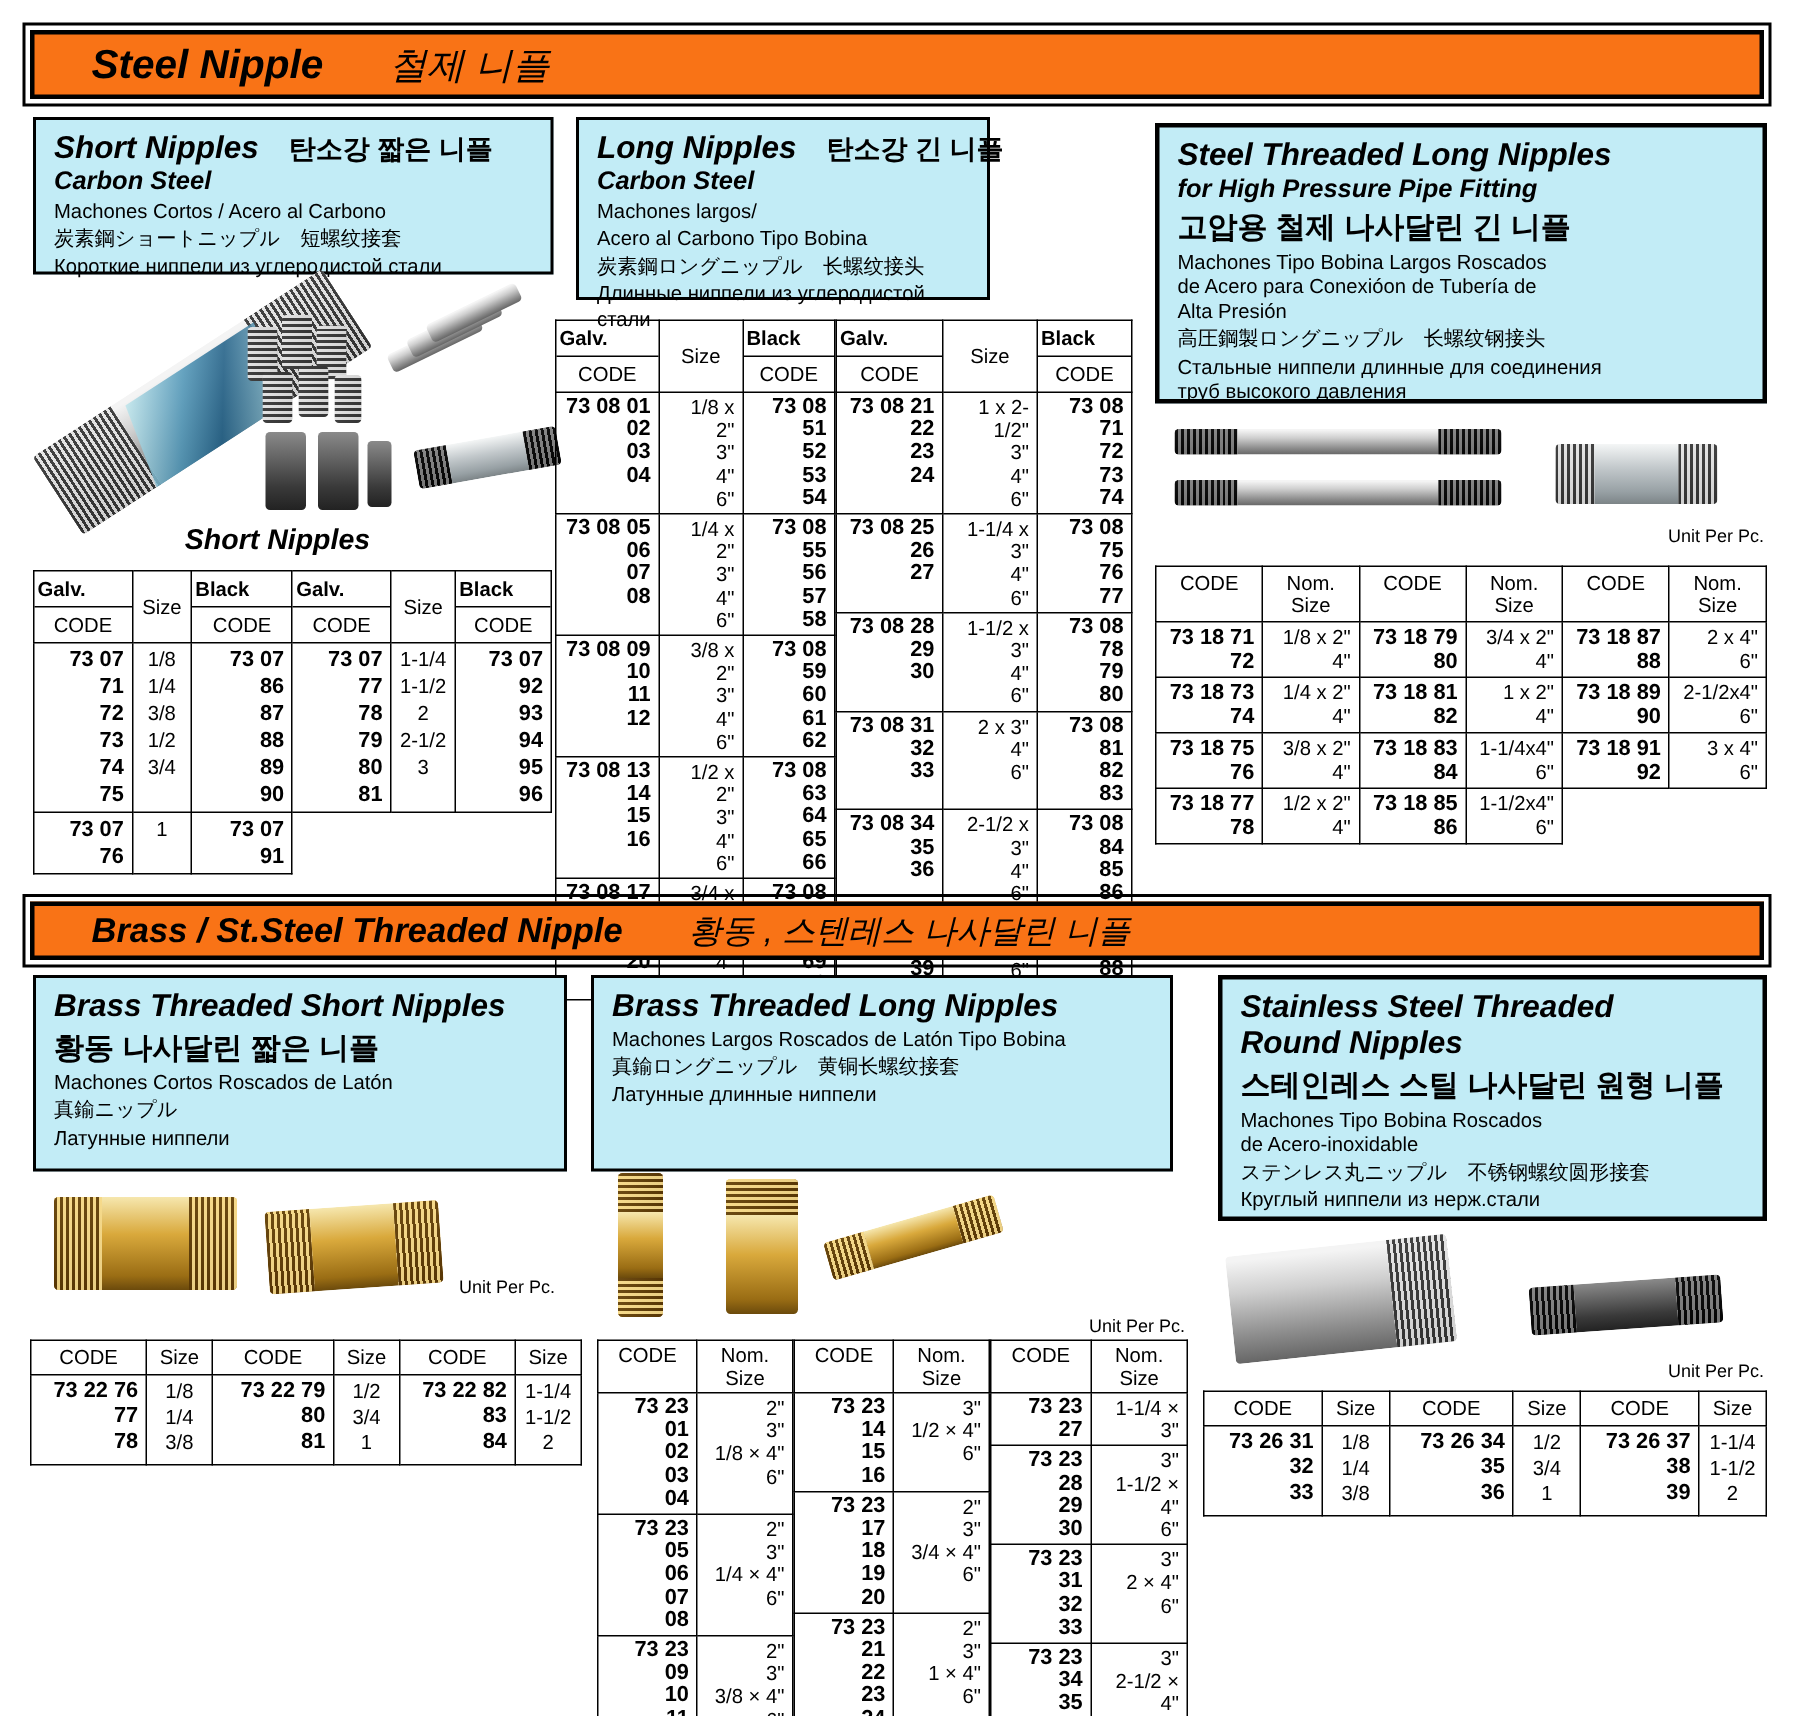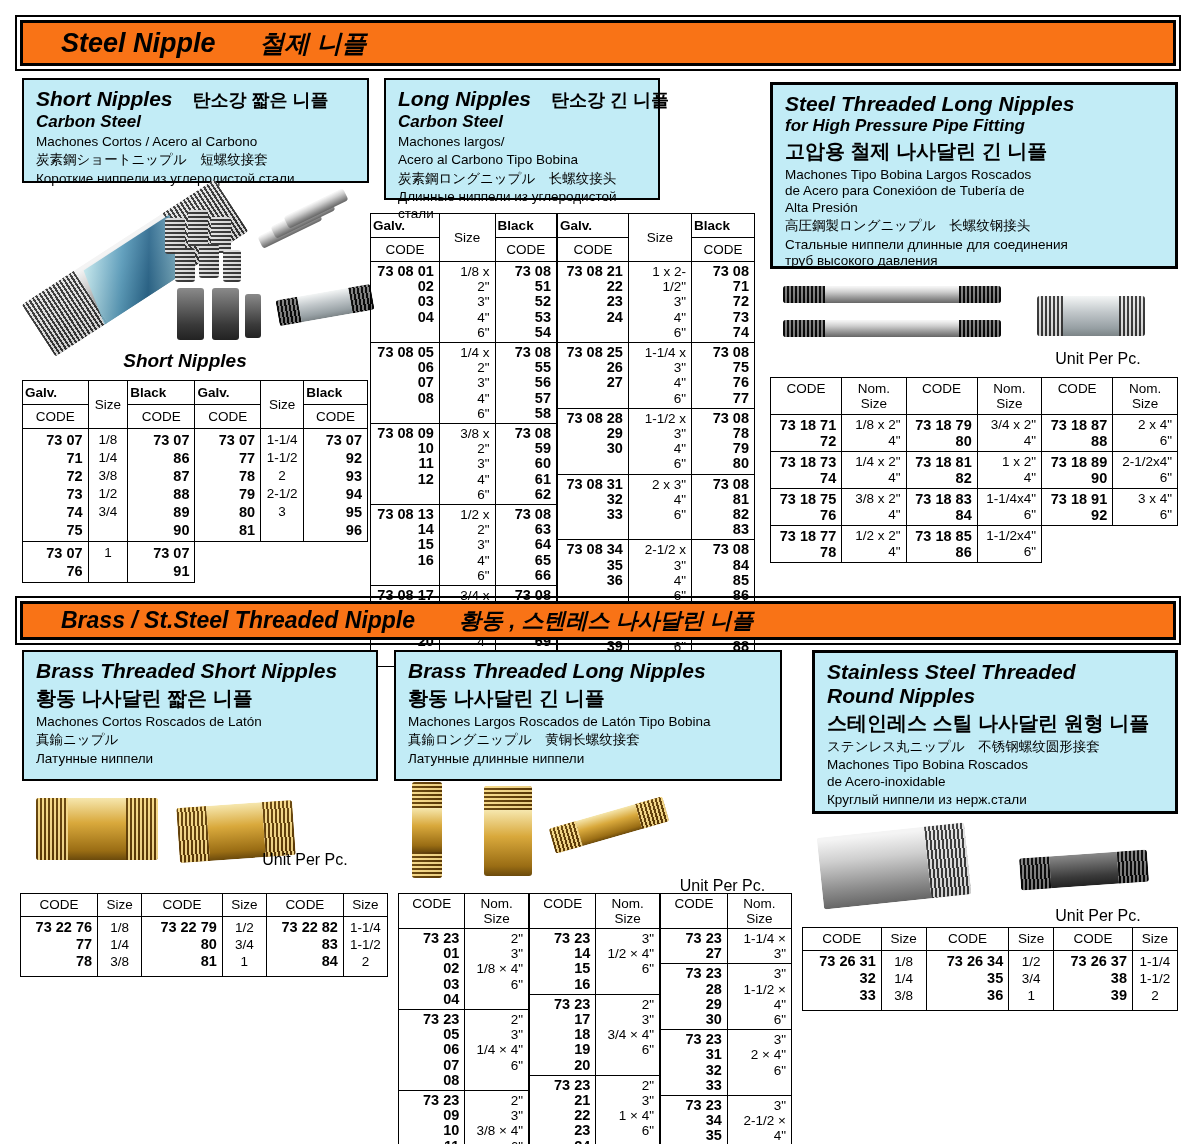--- a/index.html
+++ b/index.html
@@ -6,21 +6,21 @@
   #page{position:relative;width:1200px;height:1144px;background:#fff;overflow:hidden;
         font-family:"Liberation Sans",sans-serif;color:#000}
 
   
   .banner{position:absolute;left:20px;width:1156px;background:#f97316;border:3px solid #000;
           outline:2px solid #000;outline-offset:3px;display:flex;align-items:center;
           box-sizing:border-box;padding-left:38px;gap:44px}
   #banner1{top:20px;height:46px}
   #banner2{top:601px;height:39px}
   .banner .b-en{font-weight:bold;font-style:italic}
-  .banner .b-ko{font-weight:bold;font-style:italic}
+  .banner .b-ko{font-weight:normal;font-style:italic}
   #banner1 .b-en{font-size:27px}#banner1 .b-ko{font-size:25px}
   #banner2 .b-en{font-size:23px}#banner2 .b-ko{font-size:22px}
 
   
   .panel{position:absolute;background:#c2ecf6;border:2.5px solid #000;box-sizing:border-box;
          padding:7px 10px 5px 12px}
   #panel-short{left:22px;top:78px;width:347px;height:105px}
   #panel-long{left:384px;top:78px;width:276px;height:122px}
   #panel-steel{left:770px;top:82px;width:408px;height:187px;border-width:3px}
   #panel-brass-short{left:22px;top:650px;width:356px;height:131px}
@@ -30,21 +30,21 @@
   .p-en{font-size:21px;font-weight:bold;font-style:italic}
   .p-en2{font-size:17px;font-weight:bold;font-style:italic}
   .p-ko{font-size:18px;font-weight:bold}
   .p-ko-big{font-size:20px;font-weight:bold;margin-top:2px}
   .p-line{font-size:13.5px;margin-top:2px;line-height:1.22}
   .pre{white-space:pre-line}
 
   
   .caption{position:absolute;font-size:19px;font-weight:bold;font-style:italic;text-align:center}
   #caption-short{left:45px;top:350px;width:280px}
-  .unit{position:absolute;font-size:16px;text-align:center}
+  .unit{position:absolute;font-size:12px;text-align:right}
   #unit-steel{left:1020px;top:350px;width:156px}
   #unit-brass-short{left:240px;top:851px;width:130px}
   #unit-brass-long{left:655px;top:877px;width:135px}
   #unit-stainless{left:1020px;top:907px;width:156px}
 
   
   .tblwrap{position:absolute}
   #tbl-short{left:22px;top:380px;width:346px;height:158px}
   #tbl-long-left{left:370px;top:213px;width:187px;height:368px}
   #tbl-long-right{left:557px;top:213px;width:198px;height:368px}
@@ -529,33 +529,32 @@
   <div class="panel" id="panel-brass-short">
     <div class="p-en">Brass Threaded Short Nipples</div>
     <div class="p-ko-big">황동 나사달린 짧은 니플</div>
     <div class="p-line">Machones Cortos Roscados de Latón</div>
     <div class="p-line">真鍮ニップル</div>
     <div class="p-line">Латунные ниппели</div>
   </div>
 
   <div class="panel" id="panel-brass-long">
     <div class="p-en">Brass Threaded Long Nipples</div>
-    <div class="p-ko-big">황동 나사달린 긴 니플</div>
     <div class="p-line">Machones Largos Roscados de Latón Tipo Bobina</div>
     <div class="p-line">真鍮ロングニップル　黄铜长螺纹接套</div>
     <div class="p-line">Латунные длинные ниппели</div>
   </div>
 
   <div class="panel" id="panel-stainless">
     <div class="p-en">Stainless Steel Threaded</div>
     <div class="p-en">Round Nipples</div>
     <div class="p-ko-big">스테인레스 스틸 나사달린 원형 니플</div>
-    <div class="p-line">ステンレス丸ニップル　不锈钢螺纹圆形接套</div>
     <div class="p-line pre">Machones Tipo Bobina Roscados
 de Acero-inoxidable</div>
+    <div class="p-line">ステンレス丸ニップル　不锈钢螺纹圆形接套</div>
     <div class="p-line">Круглый ниппели из нерж.стали</div>
   </div>
 
   <div class="photo" id="photo-brass-short" style="left:28px;top:786px;width:290px;height:100px">
     <div class="rod" style="left:8px;top:12px;width:122px;height:62px">
       <div class="brass-th-h" style="width:32px"></div>
       <div class="brass" style="flex:1"></div>
       <div class="brass-th-h" style="width:32px"></div>
     </div>
     <div class="rod" style="left:150px;top:18px;width:116px;height:55px;transform:rotate(-4deg)">

